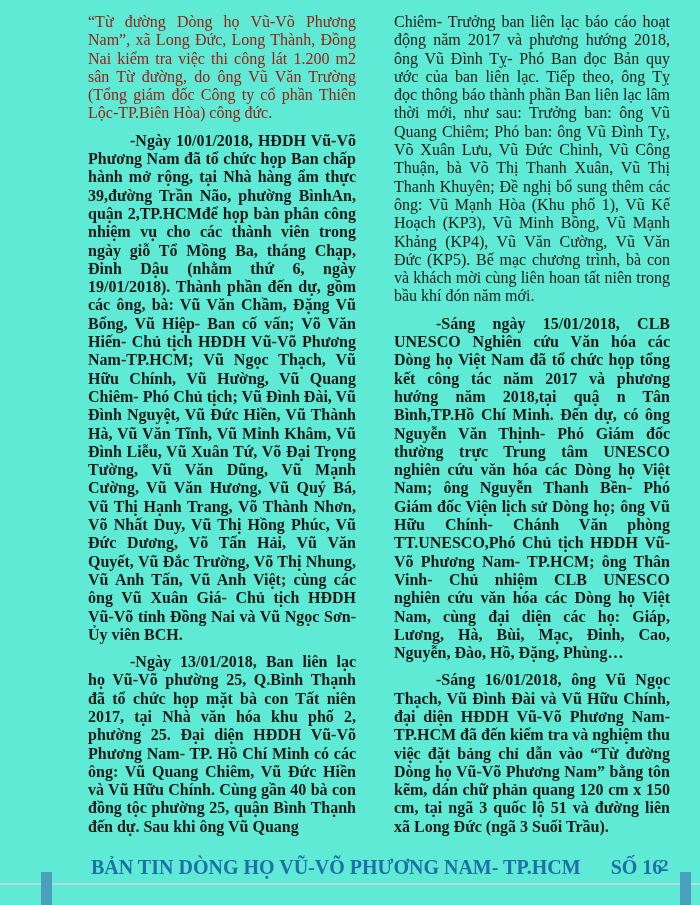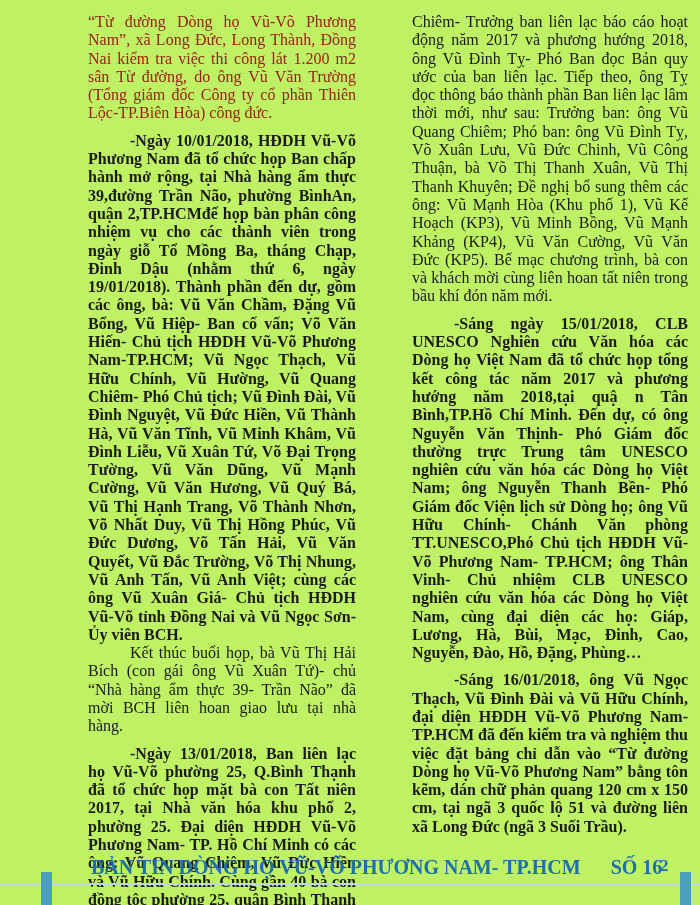--- a/index.html
+++ b/index.html
@@ -4,35 +4,35 @@
 <style>
   html, body {
     margin: 0;
     padding: 0;
     background: #ffffff;
   }
   .page {
     position: relative;
     width: 700px;
     height: 905px;
-    background: #bef264;
+    background: #5eead4;
     overflow: hidden;
     font-family: "Liberation Serif", "DejaVu Serif", serif;
     color: #1b1b1b;
   }
   .column {
     position: absolute;
     top: 13px;
     font-size: 16px;
     line-height: 18.3px;
     text-align: justify;
     text-justify: inter-word;
   }
   .column-left  { left: 88px;  width: 268px; }
-  .column-right { left: 412px; width: 276px; }
+  .column-right { left: 394px; width: 276px; }
   .column p { margin: 0; }
   .indent { text-indent: 42px; }
   .gap    { margin-top: 9px !important; font-weight: bold; }
   .accent-red { color: #992015; }
   
   .footer-rule {
     position: absolute;
     left: 0; top: 883px;
     width: 700px; height: 2px;
     background: #bcd9e2;
@@ -63,21 +63,20 @@
   }
 </style>
 </head>
 <body>
 
 <div class="page">
 
   <div class="column column-left">
     <p class="accent-red">“Từ đường Dòng họ Vũ-Võ Phương Nam”, xã Long Đức, Long Thành, Đồng Nai kiểm tra việc thi công lát 1.200 m2 sân Từ đường, do ông Vũ Văn Trường (Tổng giám đốc Công ty cổ phần Thiên Lộc-TP.Biên Hòa) công đức.</p>
     <p class="indent gap">-Ngày 10/01/2018, HĐDH Vũ-Võ Phương Nam đã tổ chức họp Ban chấp hành mở rộng, tại Nhà hàng ẩm thực 39,đường Trần Não, phường BìnhAn, quận 2,TP.HCMđể họp bàn phân công nhiệm vụ cho các thành viên trong ngày giỗ Tổ Mồng Ba, tháng Chạp, Đinh Dậu (nhằm thứ 6, ngày 19/01/2018). Thành phần đến dự, gồm các ông, bà: Vũ Văn Chầm, Đặng Vũ Bổng, Vũ Hiệp- Ban cố vấn; Võ Văn Hiến- Chủ tịch HĐDH Vũ-Võ Phương Nam-TP.HCM; Vũ Ngọc Thạch, Vũ Hữu Chính, Vũ Hường, Vũ Quang Chiêm- Phó Chủ tịch;  Vũ Đình Đài, Vũ Đình Nguyệt, Vũ Đức Hiền, Vũ Thành Hà, Vũ Văn Tĩnh, Vũ Minh Khâm, Vũ Đình Liễu, Vũ Xuân Tứ, Võ Đại Trọng Tường, Vũ Văn Dũng, Vũ Mạnh Cường, Vũ Văn Hương, Vũ Quý Bá, Vũ Thị Hạnh Trang, Võ Thành Nhơn, Võ Nhất Duy, Vũ Thị Hồng Phúc, Vũ Đức Dương, Võ Tấn Hải, Vũ Văn Quyết, Vũ Đắc Trường, Võ Thị Nhung, Vũ Anh Tấn, Vũ Anh Việt; cùng các ông Vũ Xuân Giá- Chủ tịch HĐDH Vũ-Võ tỉnh Đồng Nai và Vũ Ngọc Sơn- Ủy viên BCH.</p>
-    <p class="indent">Kết thúc buổi họp, bà Vũ Thị Hải Bích (con gái ông Vũ Xuân Tứ)- chủ “Nhà hàng ẩm thực 39- Trần Não” đã mời BCH liên hoan giao lưu tại nhà hàng.</p>
     <p class="indent gap">-Ngày 13/01/2018, Ban liên lạc họ Vũ-Võ phường 25, Q.Bình Thạnh đã tổ chức họp mặt bà con Tất niên 2017, tại Nhà văn hóa khu phố 2, phường 25. Đại diện HĐDH Vũ-Võ Phương Nam- TP. Hồ Chí Minh có các ông: Vũ Quang Chiêm, Vũ Đức Hiền và Vũ Hữu Chính. Cùng gần 40 bà con đồng tộc phường 25, quận Bình Thạnh đến dự. Sau khi ông Vũ Quang</p>
   </div>
 
   <div class="column column-right">
     <p>Chiêm- Trưởng ban liên lạc báo cáo hoạt động năm 2017 và phương hướng 2018, ông Vũ Đình Tỵ- Phó Ban đọc Bản quy ước của ban liên lạc. Tiếp theo, ông Tỵ đọc thông báo thành phần Ban liên lạc lâm thời mới, như sau: Trưởng ban: ông Vũ Quang Chiêm; Phó ban: ông Vũ Đình Tỵ, Võ Xuân Lưu, Vũ Đức Chinh, Vũ Công Thuận, bà Võ Thị Thanh Xuân, Vũ Thị Thanh Khuyên; Đề nghị bổ sung thêm các ông: Vũ Mạnh Hòa (Khu phố 1), Vũ Kế Hoạch (KP3), Vũ Minh Bồng, Vũ Mạnh Khảng (KP4), Vũ Văn Cường, Vũ Văn Đức (KP5). Bế mạc chương trình, bà con và khách mời cùng liên hoan tất niên trong bầu khí đón năm mới.</p>
     <p class="indent gap">-Sáng ngày 15/01/2018, CLB UNESCO Nghiên cứu Văn hóa các Dòng họ Việt Nam đã tổ chức họp tổng kết công tác năm 2017 và phương hướng năm 2018,tại quậ n Tân Bình,TP.Hồ Chí Minh. Đến dự, có ông Nguyễn Văn Thịnh- Phó Giám đốc thường trực Trung tâm UNESCO nghiên cứu văn hóa các Dòng họ Việt Nam; ông Nguyễn Thanh Bền- Phó Giám đốc Viện lịch sử Dòng họ; ông Vũ Hữu Chính- Chánh Văn phòng TT.UNESCO,Phó Chủ tịch HĐDH Vũ-Võ Phương Nam- TP.HCM; ông Thân Vinh- Chủ nhiệm CLB UNESCO nghiên cứu văn hóa các Dòng họ Việt Nam, cùng đại diện các họ: Giáp, Lương, Hà, Bùi, Mạc, Đinh, Cao, Nguyễn, Đào, Hồ, Đặng, Phùng…</p>
     <p class="indent gap">-Sáng 16/01/2018, ông Vũ Ngọc Thạch, Vũ Đình Đài và Vũ Hữu Chính, đại diện HĐDH Vũ-Võ Phương Nam-TP.HCM đã đến kiểm tra và nghiệm thu việc đặt bảng chỉ dẫn vào “Từ đường Dòng họ Vũ-Võ Phương Nam” bằng tôn kẽm, dán chữ phản quang 120 cm x 150 cm, tại ngã 3 quốc lộ 51 và đường liên xã Long Đức (ngã 3 Suối Trầu).</p>
   </div>
 
   <div class="footer-rule"></div>

